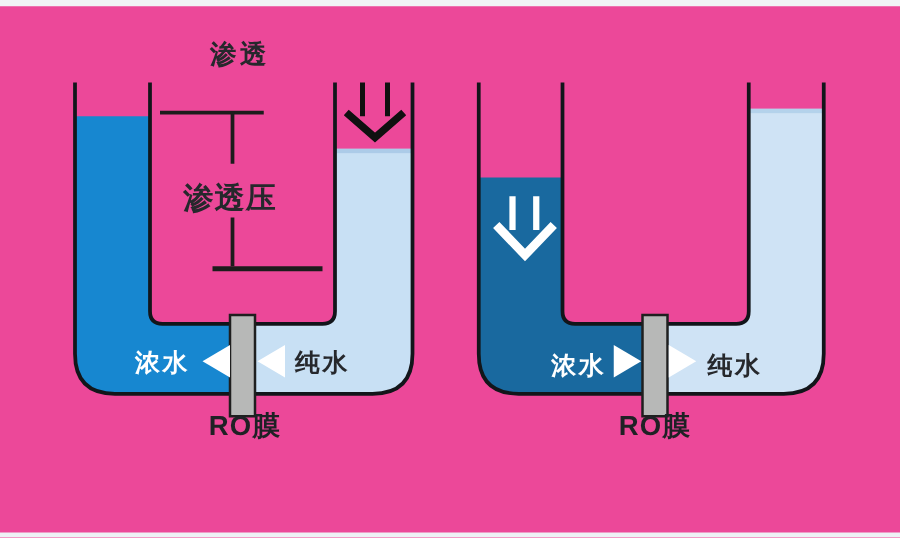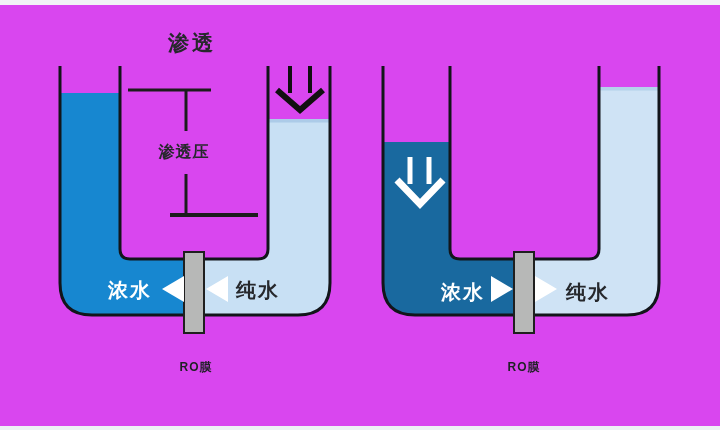--- a/index.html
+++ b/index.html
@@ -1,32 +1,32 @@
 <!DOCTYPE html>
 <html><head>
 <meta charset="utf-8">
 <style>
   html,body{margin:0;padding:0;}
   body{background:#fff;}
   .stage{
     position:relative;width:720px;height:430px;overflow:hidden;
-    background:#d946ef;
+    background:#ec4899;
     font-family:"Liberation Sans","DejaVu Sans",sans-serif;
   }
   .edge-strip{position:absolute;left:0;width:720px;background:#f1f3f6;}
   .edge-strip.top{top:0;height:5px;}
   .edge-strip.bottom{bottom:0;height:4px;background:#eef1f5;}
   svg{position:absolute;left:0;top:0;}
   .lbl{position:absolute;transform:translateX(-50%);white-space:nowrap;
        color:#26282c;font-weight:600;}
   .heading{font-size:21px;letter-spacing:3px;top:29px;}
-  .pressure{font-size:16px;letter-spacing:1px;top:142px;}
+  .pressure{font-size:24px;letter-spacing:1px;top:142px;}
   .water-label{font-size:20px;font-weight:700;letter-spacing:2px;top:277px;}
   .water-label.white{color:#ffffff;}
-  .membrane-label{font-size:12px;letter-spacing:1px;top:359px;color:#1f2125;}
+  .membrane-label{font-size:22px;letter-spacing:1px;top:326px;color:#1f2125;}
   .main-title{font-size:27px;font-weight:700;letter-spacing:3px;top:373px;color:#3a3d46;}
 </style>
 </head>
 <body>
 
 <div class="stage">
 
   <div class="edge-strip top"></div>
   <div class="edge-strip bottom"></div>
 

